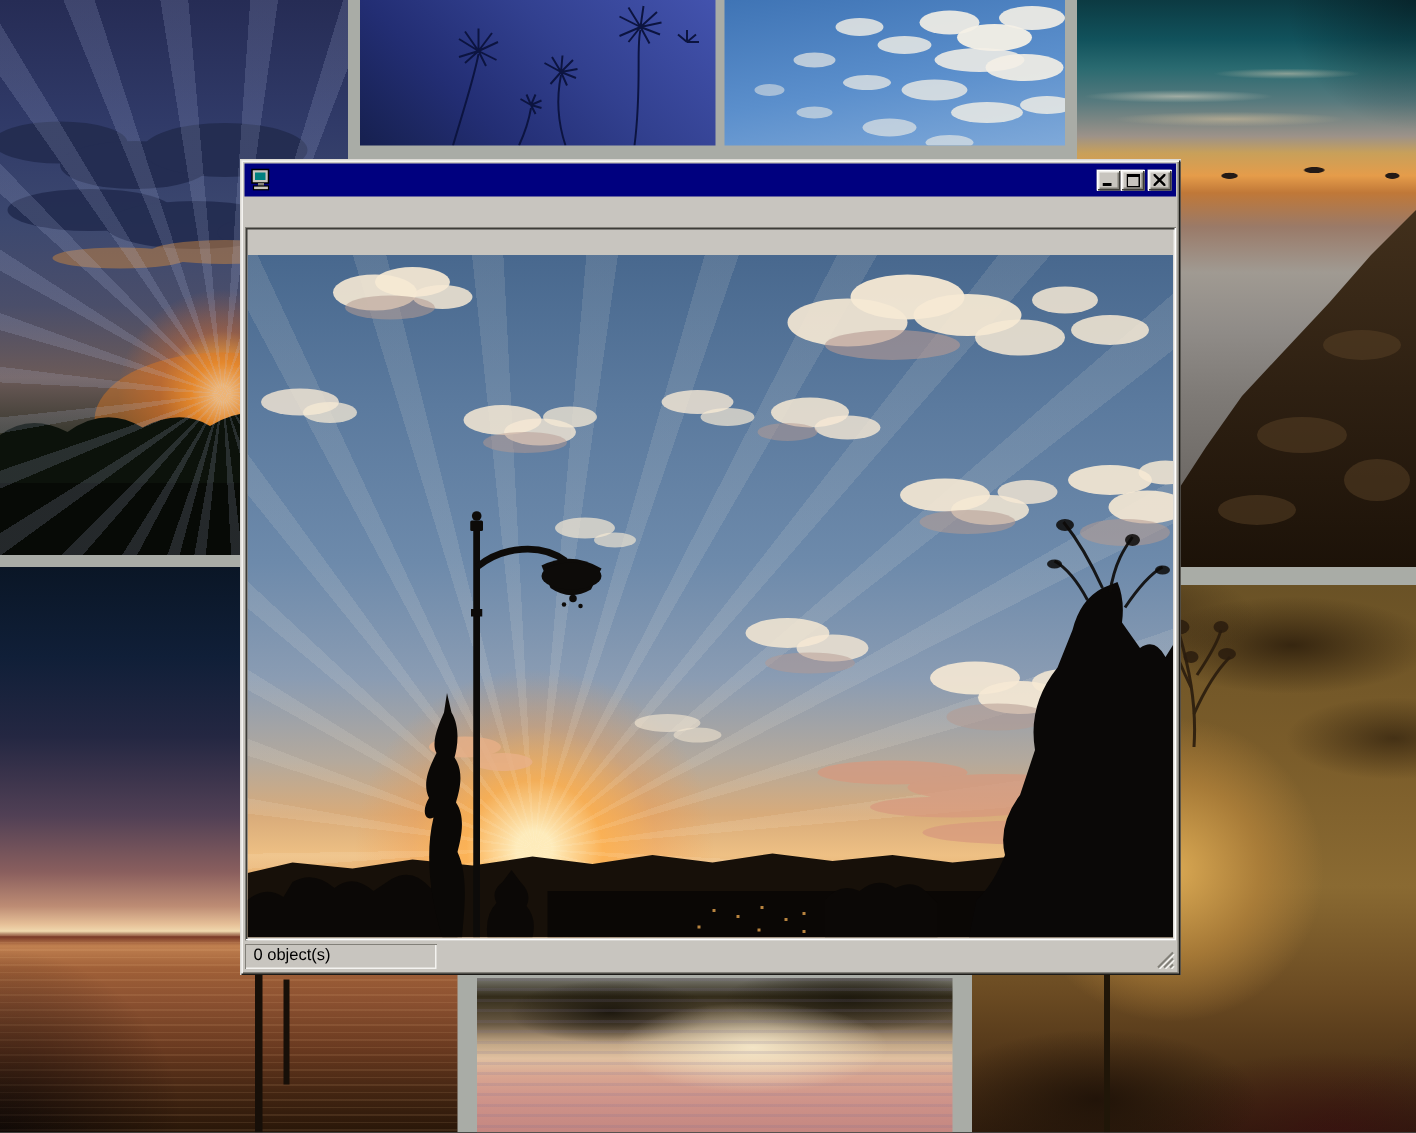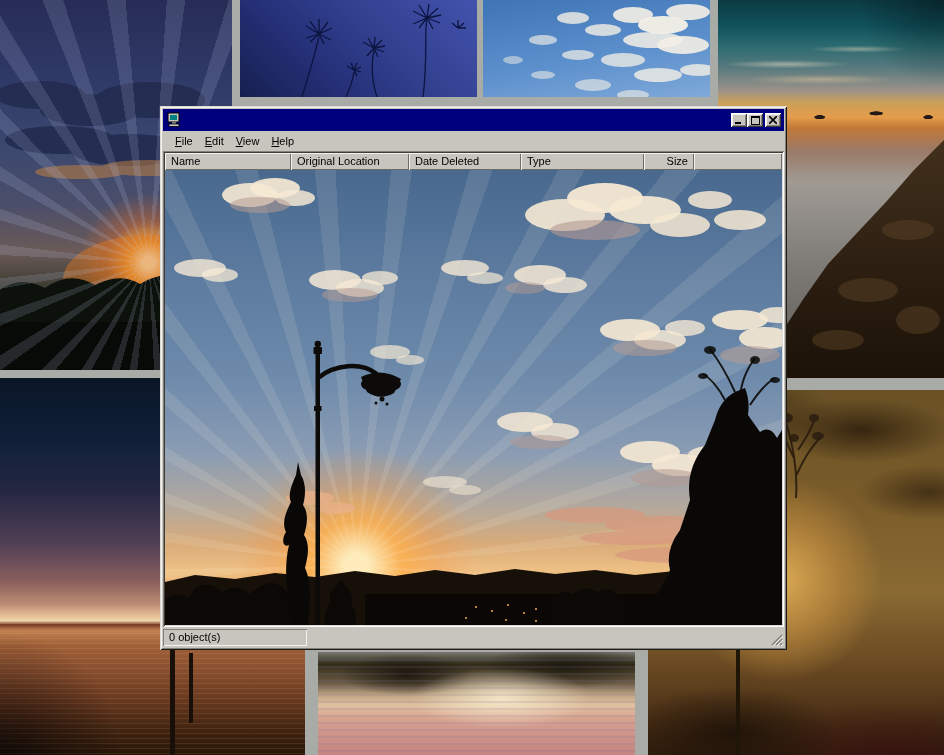--- a/index.html
+++ b/index.html
@@ -89,21 +89,21 @@
         background:
  radial-gradient(circle 120px at 31% 87%, rgba(255,238,190,.95) 0 10%, rgba(255,175,75,.8) 38%, rgba(250,150,60,.3) 68%, transparent 100%),
  linear-gradient(180deg,#48688e 0%,#5b7a9e 22%,#6d8aab 45%,#8a9cb3 62%,#b3a99d 74%,#d8ab7a 82%,#eec084 88%,#e8b070 92%,#c98a4e 100%); }
   .photo .rays { position:absolute; inset:0;
         background:repeating-conic-gradient(from 200deg at 31% 87%, rgba(255,246,228,.11) 0deg 3deg, transparent 3deg 11deg); }
   .photo svg { position:absolute; left:0; top:0; }
 
   .statusbar { position:absolute; left:3px; top:521px; width:621px; height:20px; background:#c8c5bf; }
   .panel { position:absolute; top:2px; height:17px; background:#c8c5bf; font-size:11px; color:#000;
         padding:2px 0 0 6px; box-shadow: inset 1px 1px #828079, inset -1px -1px #f4f3f0; }
-  .p1 { left:0; width:144px; }
+  .p1 { left:0; width:128px; }
   .p2 { left:148px; width:464px; }
   .grip { position:absolute; right:1px; bottom:1px; width:13px; height:13px; }
 </style>
 </head>
 <body>
 
 <div class="screen">
 
   <div class="tile tA">
     <div class="rays"></div>
@@ -239,36 +239,22 @@
             </svg>
         </button>
         <button class="ctl close" aria-label="close">
           <svg width="8" height="8" viewBox="0 0 8 8">
               <path d="M0,0 L8,8 M8,0 L0,8" stroke="#000" stroke-width="1.6"></path>
             </svg>
         </button>
       </div>
     </div>
 
-    <div class="menubar">
-      <span class="menu-item"><span class="ul">F</span><span>ile</span></span>
-      <span class="menu-item"><span class="ul">E</span><span>dit</span></span>
-      <span class="menu-item"><span class="ul">V</span><span>iew</span></span>
-      <span class="menu-item"><span class="ul">H</span><span>elp</span></span>
-    </div>
 
     <div class="listview">
-      <div class="headerrow">
-        <div class="hcell" style="width:126px;"><span>Name</span></div>
-        <div class="hcell" style="width:118px;"><span>Original Location</span></div>
-        <div class="hcell" style="width:112px;"><span>Date Deleted</span></div>
-        <div class="hcell" style="width:123px;"><span>Type</span></div>
-        <div class="hcell size" style="width:50px;"><span>Size</span></div>
-        <div class="hcell fill"><span></span></div>
-      </div>
 
       <div class="lv-content">
         <div class="photo">
           <div class="rays"></div>
 
           <svg width="617" height="455" viewBox="0 0 617 455">
             <g fill="#f6e9d4">
               <ellipse cx="85" cy="25" rx="28" ry="12" opacity=".9"></ellipse>
                 <ellipse cx="110" cy="18" rx="25" ry="10" opacity=".92"></ellipse>
                 <ellipse cx="130" cy="28" rx="20" ry="8" opacity=".85"></ellipse>

